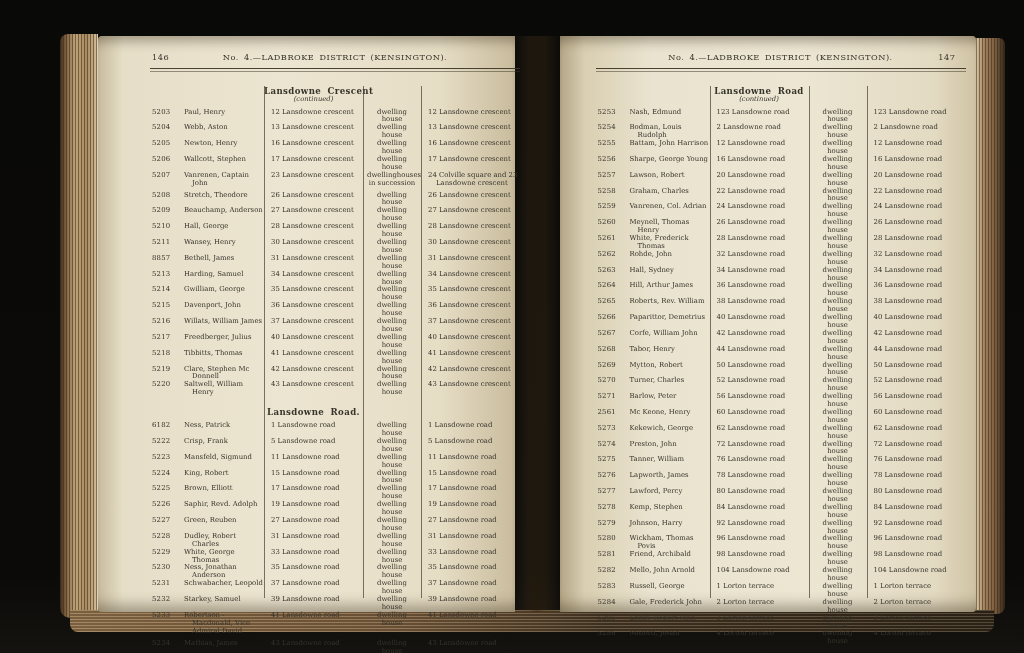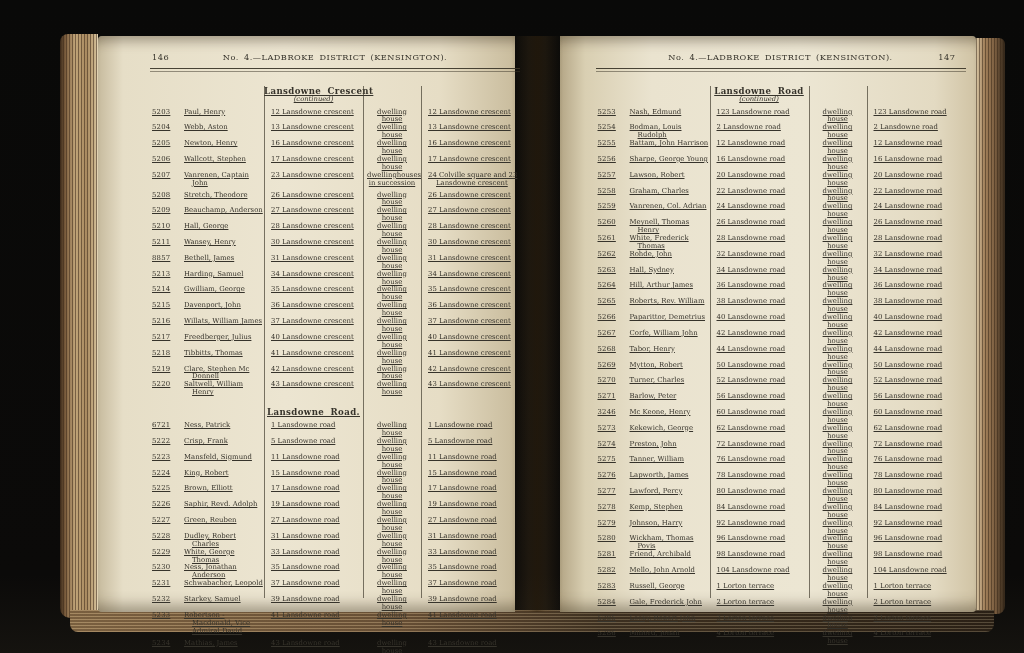--- a/index.html
+++ b/index.html
@@ -57,21 +57,21 @@
   .page-right .content { left:36px; }
 
   .page-header { position:relative; height:13px; font-size:8.2px; letter-spacing:.5px; word-spacing:2px; white-space:nowrap; }
   .running-title { position:absolute; left:0; right:0; text-align:center; }
   .pgnum { position:absolute; top:0; }
   .pgnum-left  { left:2px; }
   .pgnum-right { right:10px; }
 
   .header-rule { margin-top:3px; height:2px; border-top:1px solid rgba(58,53,40,.92); border-bottom:1px solid rgba(58,53,40,.5); }
 
-  .sheet-table { position:relative; margin-top:14px; height:520px;text-decoration:underline; }
+  .sheet-table { position:relative; margin-top:14px; height:520px; }
   .vrule { position:absolute; top:0; height:512px; width:1px; background:rgba(72,66,52,.72); }
 
   .row { display:grid; grid-template-columns:30px 84px 99px 58px 99px; font-size:6.9px; line-height:7.9px; }
   .row.gap { margin-top:4px; }
   .cell { overflow:visible; }
   .c-no   { padding-left:2px; letter-spacing:.2px; }
   .c-name { padding-left:12px; text-indent:-8px; }
   .c-addr { padding-left:16px; text-indent:-9px; }
   .c-qual { text-align:center; padding:0 4px; }
   .c-qaddr{ padding-left:15px; text-indent:-8px; }
@@ -232,21 +232,21 @@
                 <div class="cell c-addr">43 Lansdowne crescent</div>
                 <div class="cell c-qual">dwelling house</div>
                 <div class="cell c-qaddr">43 Lansdowne crescent</div>
               </div>
               <div class="section-header">
                 <div class="sh-box">
                   <div class="sh-title">Lansdowne Road.</div>
                 </div>
               </div>
               <div class="row">
-                <div class="cell c-no">6721</div>
+                <div class="cell c-no">6182</div>
                 <div class="cell c-name">Ness, Patrick</div>
                 <div class="cell c-addr">1 Lansdowne road</div>
                 <div class="cell c-qual">dwelling house</div>
                 <div class="cell c-qaddr">1 Lansdowne road</div>
               </div>
               <div class="row">
                 <div class="cell c-no">5222</div>
                 <div class="cell c-name">Crisp, Frank</div>
                 <div class="cell c-addr">5 Lansdowne road</div>
                 <div class="cell c-qual">dwelling house</div>
@@ -491,21 +491,21 @@
                 <div class="cell c-qaddr">52 Lansdowne road</div>
               </div>
               <div class="row">
                 <div class="cell c-no">5271</div>
                 <div class="cell c-name">Barlow, Peter</div>
                 <div class="cell c-addr">56 Lansdowne road</div>
                 <div class="cell c-qual">dwelling house</div>
                 <div class="cell c-qaddr">56 Lansdowne road</div>
               </div>
               <div class="row">
-                <div class="cell c-no">3246</div>
+                <div class="cell c-no">2561</div>
                 <div class="cell c-name">Mc Keone, Henry</div>
                 <div class="cell c-addr">60 Lansdowne road</div>
                 <div class="cell c-qual">dwelling house</div>
                 <div class="cell c-qaddr">60 Lansdowne road</div>
               </div>
               <div class="row">
                 <div class="cell c-no">5273</div>
                 <div class="cell c-name">Kekewich, George</div>
                 <div class="cell c-addr">62 Lansdowne road</div>
                 <div class="cell c-qual">dwelling house</div>

